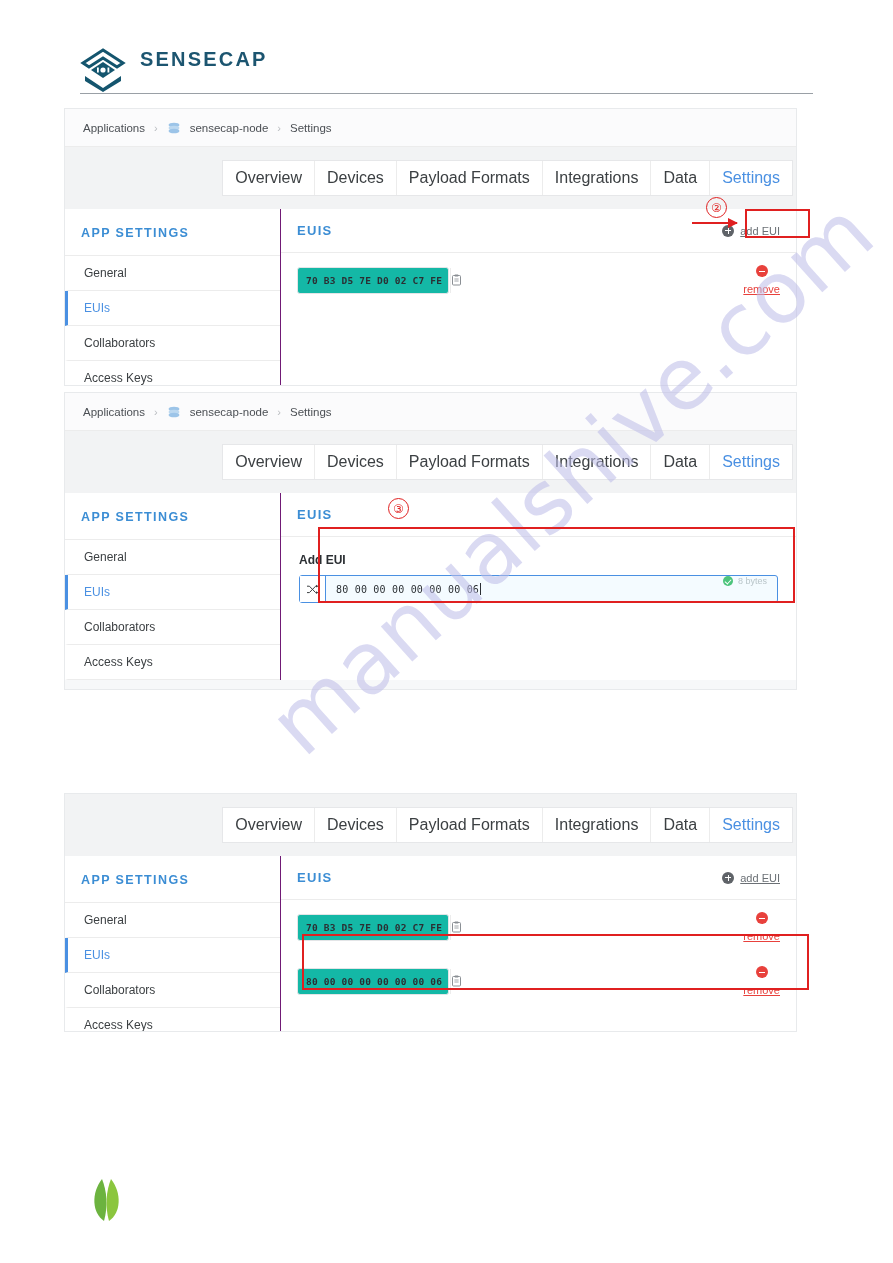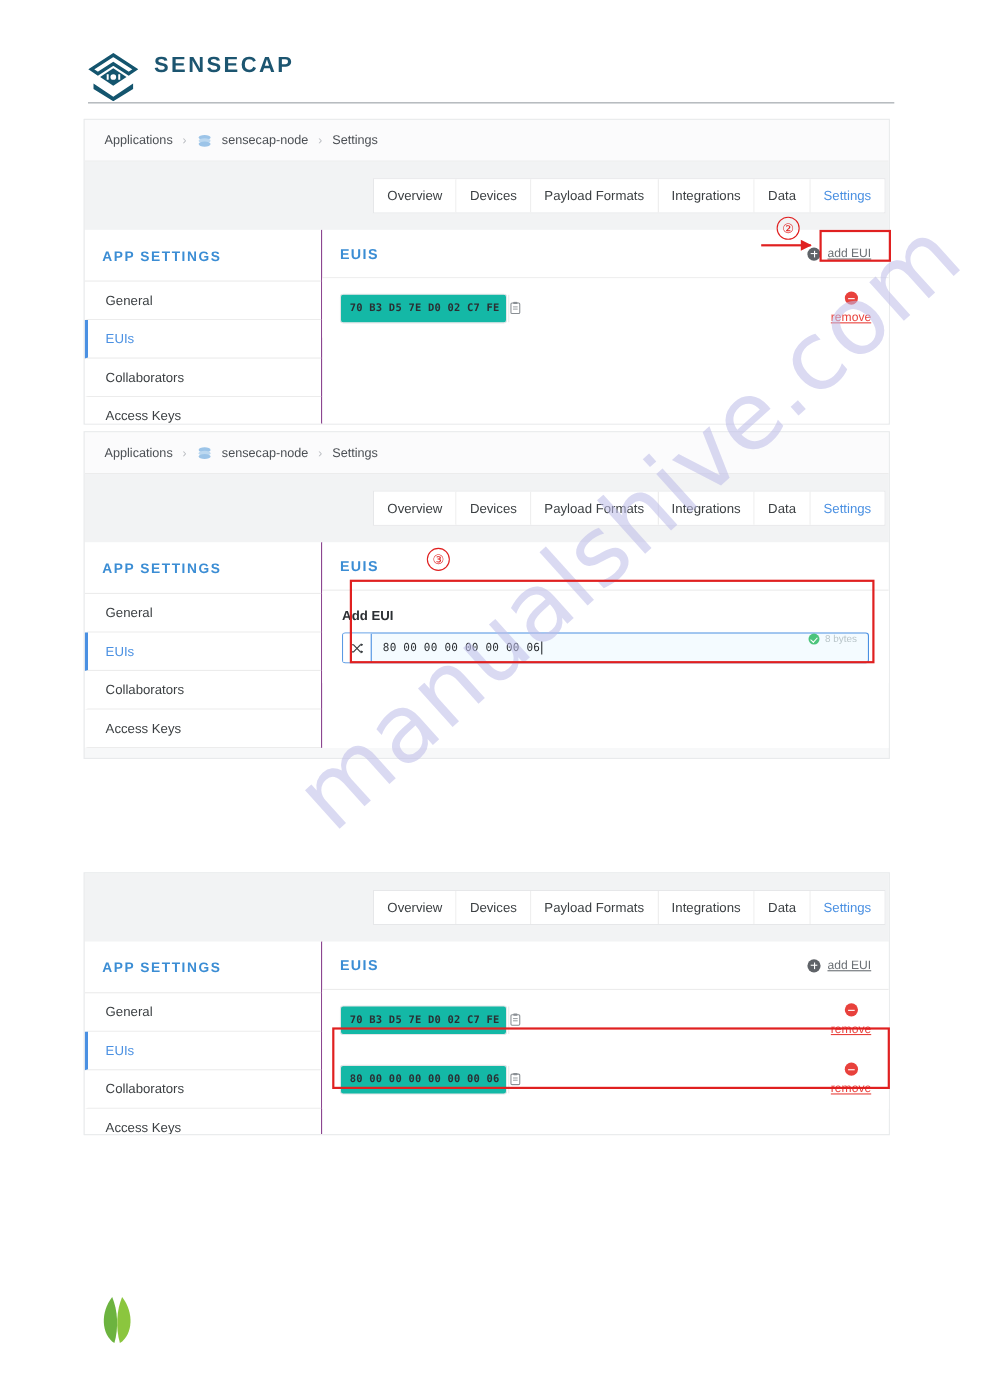--- a/index.html
+++ b/index.html
@@ -49,21 +49,21 @@
   }
   .header-rule {
     position: absolute;
     left: 80px; top: 93px; width: 733px; height: 1px;
     background: #9aa0a6;
   }
 
   
   .panel {
     position: absolute;
-    left: 76px;
+    left: 64px;
     width: 733px;
     background: #f7f8f9;
     border: 1px solid #e8eaec;
     overflow: hidden;
   }
   .panel-1 { top: 108px; height: 278px; }
   .panel-2 { top: 392px; height: 298px; }
   .panel-3 { top: 793px; height: 239px; }
 
   
@@ -88,21 +88,21 @@
     display: flex; align-items: center; justify-content: flex-end;
     padding-right: 3px;
   }
   .tabs {
     display: flex;
     background: #ffffff;
     border: 1px solid #e6e7e9;
   }
   .tab {
     padding: 8px 12px;
-    font-size: 12px;
+    font-size: 16px;
     color: #3c4043;
     border-right: 1px solid #ececec;
     background: #ffffff;
     white-space: nowrap;
   }
   .tab:last-child { border-right: none; }
   .tab.active { color: #4a90e2; }
 
   
   .panel-body { display: flex; }

